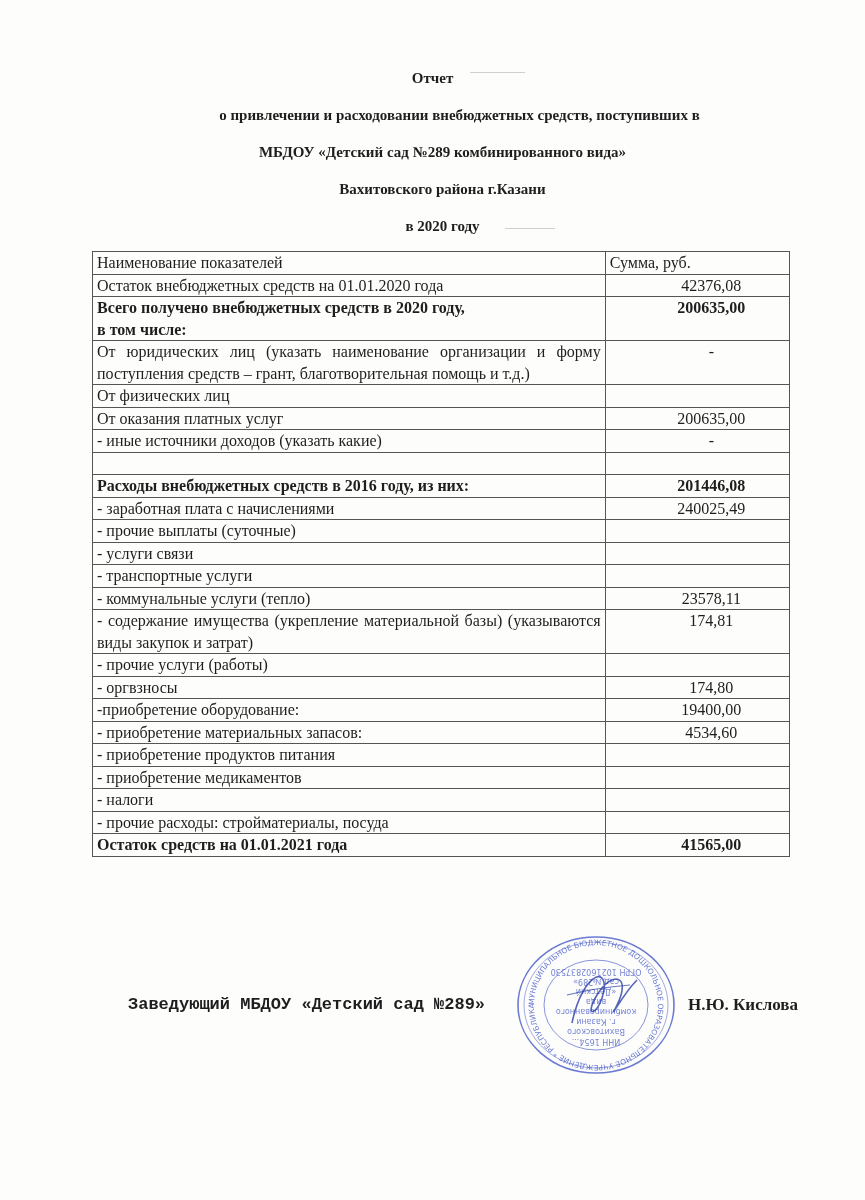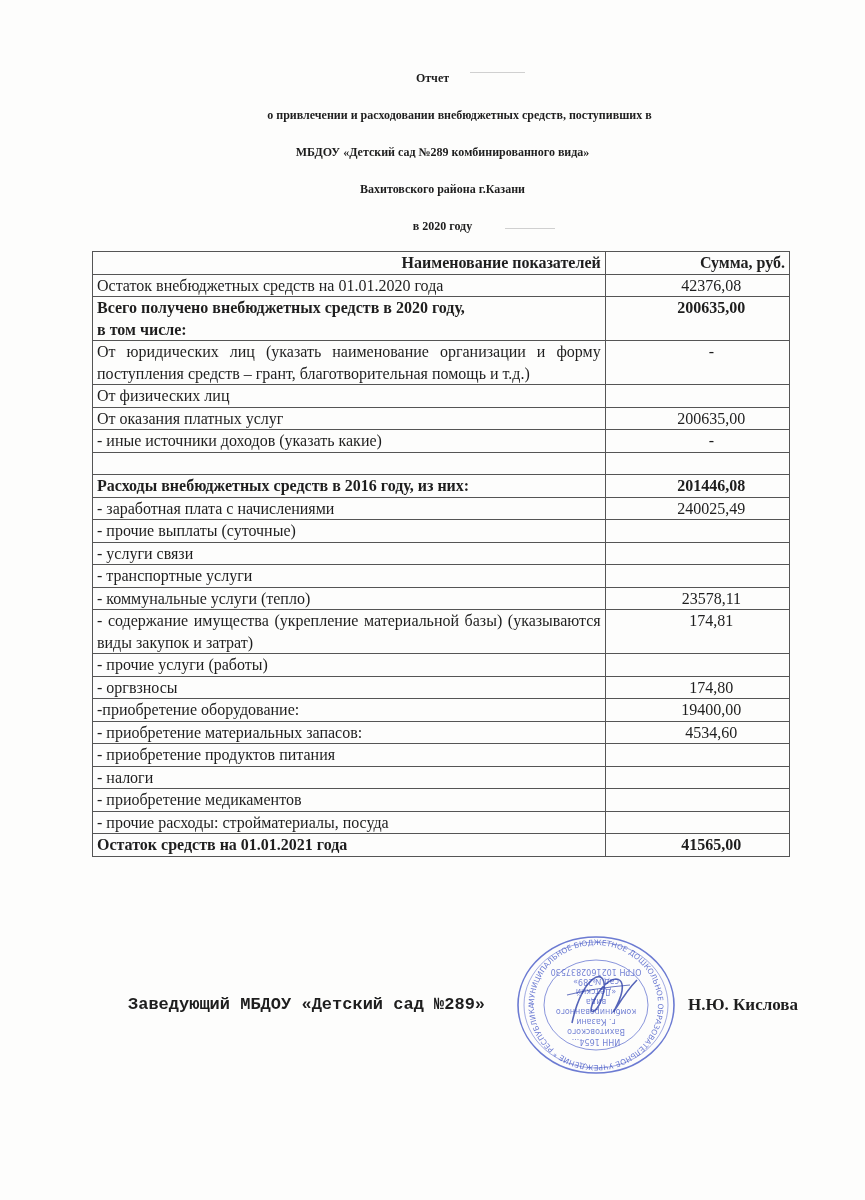--- a/index.html
+++ b/index.html
@@ -5,42 +5,42 @@
   html, body { margin: 0; padding: 0; }
   body {
     width: 865px; height: 1200px;
     background: #fdfdfc;
     position: relative; overflow: hidden;
     font-family: "Liberation Serif", "DejaVu Serif", serif;
     color: #1e1e1e;
   }
   .title-block {
     position: absolute; left: 0; top: 60px; width: 865px;
-    text-align: center; font-weight: bold; font-size: 12px;
+    text-align: center; font-weight: bold; font-size: 15px;
   }
   .title-block .line { height: 37px; line-height: 37px; white-space: nowrap; }
   .title-block .l0 { margin-left: 0px; }
   .title-block .l1 { margin-left: 54px; }
   .title-block .l2 { margin-left: 20px; }
   .title-block .l3 { margin-left: 20px; }
   .title-block .l4 { margin-left: 20px; }
 
   table.report {
     position: absolute; left: 92px; top: 251px;
     width: 698px;
     border-collapse: collapse;
     font-size: 16px;
   }
   table.report td, table.report th {
     border: 1px solid #555;
     padding: 0 4px;
     line-height: 21.5px;
     vertical-align: top;
   }
-  table.report th { font-weight: bold; text-align: right; }
+  table.report th { font-weight: normal; text-align: left; }
   table.report th.c1 { width: 526px; }
   table.report td.amt { text-align: center; width: 152px; padding-left: 32px; }
   table.report td.name { text-align: justify; text-align-last: left; }
   table.report tr.bold td { font-weight: bold; }
   table.report tr.empty td { height: 21.5px; }
 
   .signature {
     position: absolute; left: 128px; top: 995px; width: 670px;
     font-weight: bold; font-size: 17px;
   }
@@ -144,25 +144,25 @@
       </tr>
       <tr>
         <td class="name">- приобретение материальных запасов:</td>
         <td class="amt">4534,60</td>
       </tr>
       <tr>
         <td class="name">- приобретение продуктов питания</td>
         <td class="amt"></td>
       </tr>
       <tr>
+        <td class="name">- приобретение медикаментов</td>
+        <td class="amt"></td>
+      </tr>
+      <tr>
         <td class="name">- налоги</td>
-        <td class="amt"></td>
-      </tr>
-      <tr>
-        <td class="name">- приобретение медикаментов</td>
         <td class="amt"></td>
       </tr>
       <tr>
         <td class="name">- прочие расходы: стройматериалы, посуда</td>
         <td class="amt"></td>
       </tr>
       <tr class="bold">
         <td class="name">Остаток средств на 01.01.2021 года</td>
         <td class="amt">41565,00</td>
       </tr>

